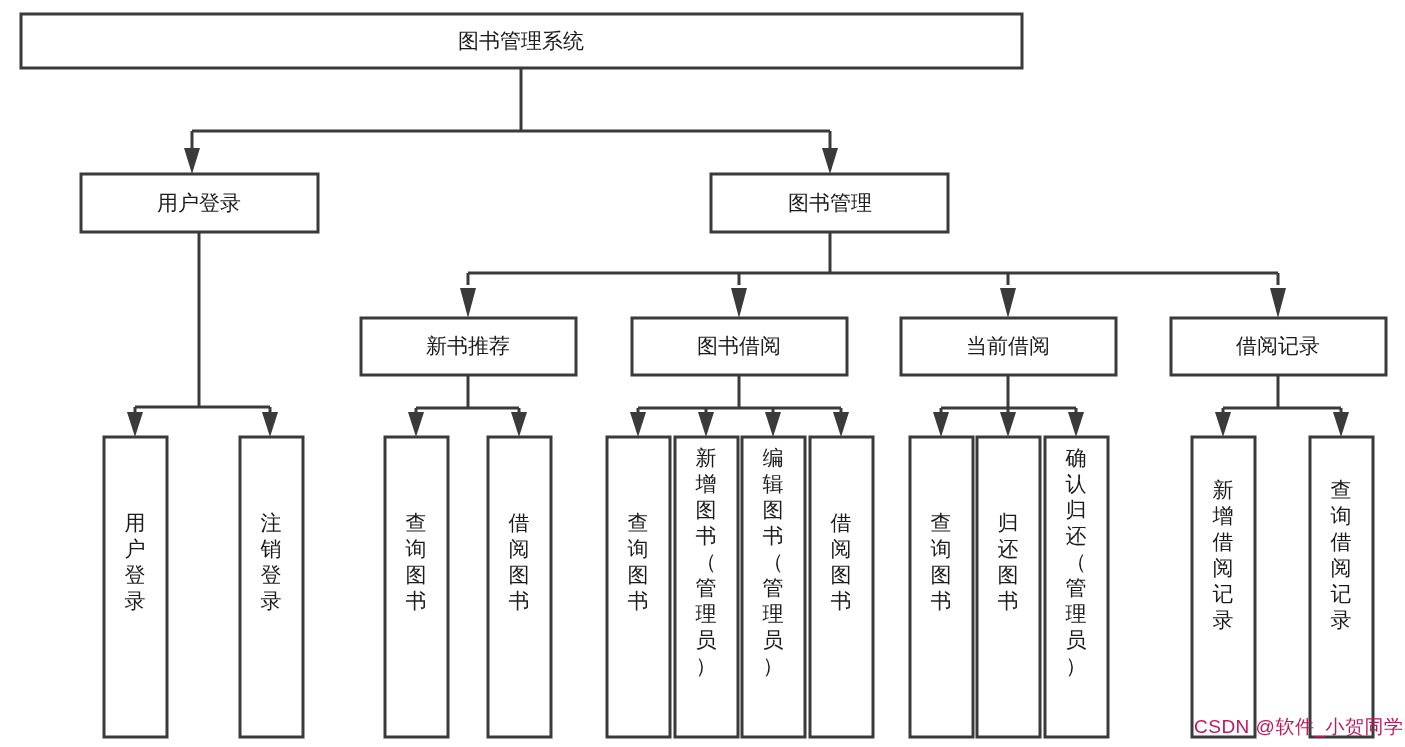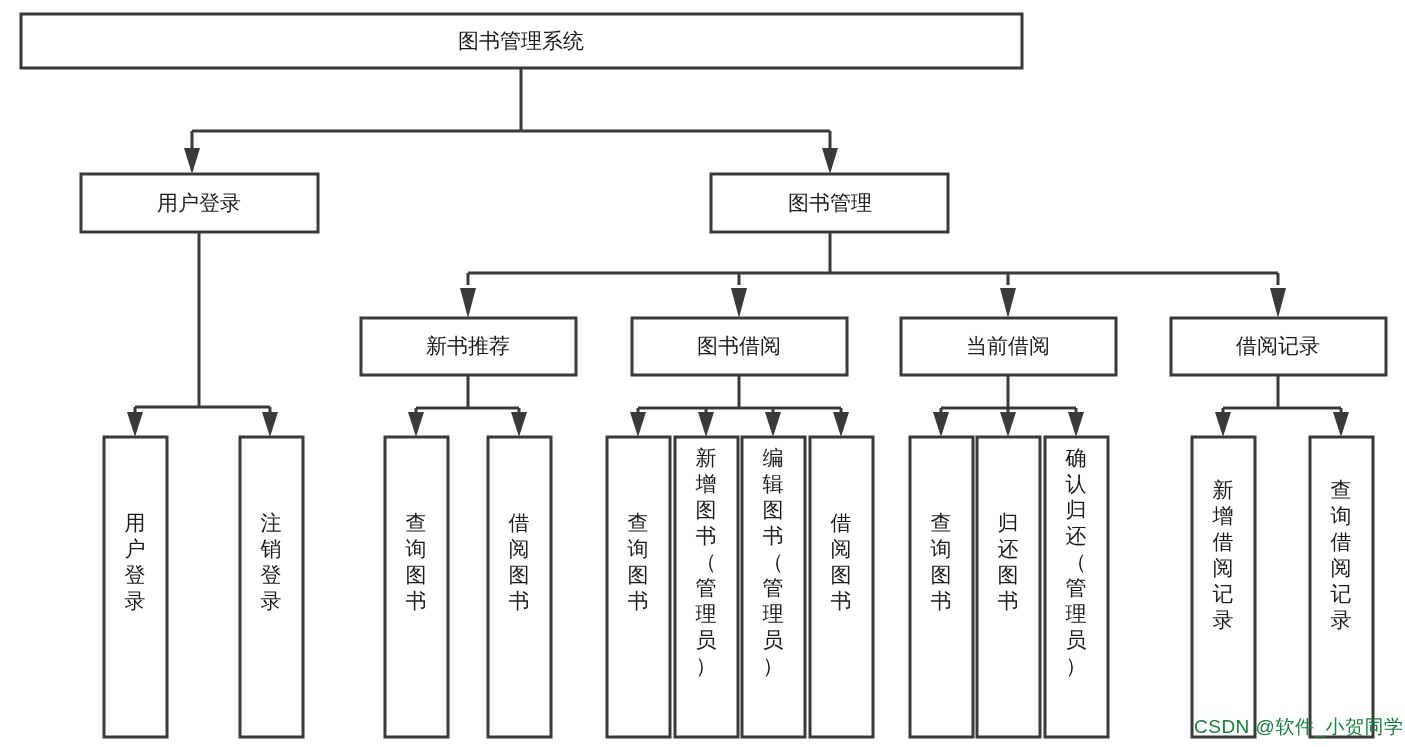--- a/index.html
+++ b/index.html
@@ -52,21 +52,21 @@
   .node-label-v {
     font-family: "Liberation Sans", "DejaVu Sans", sans-serif;
     font-size: 21px;
     fill: #1b1b1b;
     text-anchor: middle;
   }
   .watermark-text {
     position: absolute;
     font-family: "Liberation Sans", "DejaVu Sans", sans-serif;
     font-size: 19px;
-    color: #15803d;
+    color: #be185d;
     white-space: nowrap;
     left: 1194px;
     top: 714px;
     letter-spacing: 0.5px;
   }
 </style>
 </head>
 <body>
 
 <div id="diagram-root">

